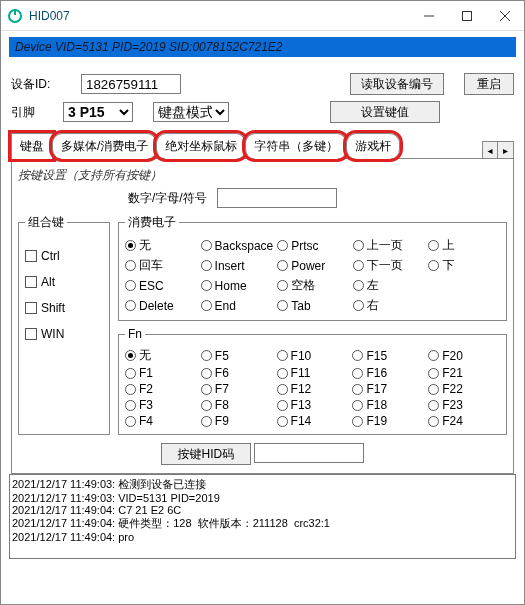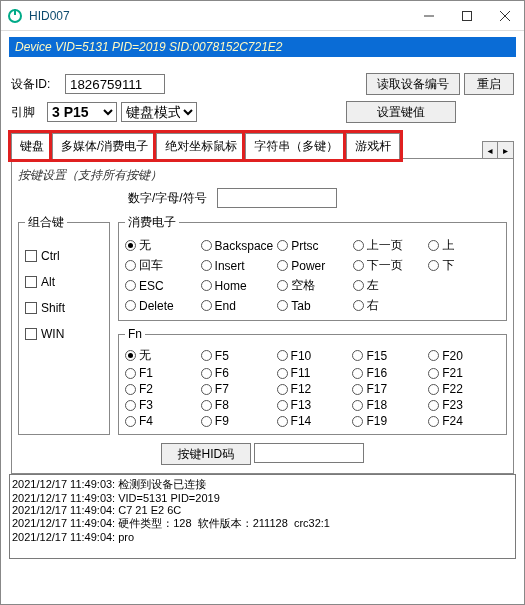--- a/index.html
+++ b/index.html
@@ -22,47 +22,47 @@
   }
   .titlebar .icon { width:16px; height:16px; margin:0 6px; }
   .titlebar .title { flex:1; font-size:12px; color:#0c4a6e; }
   .winbtn { width: 38px; height: 30px; display:flex; align-items:center; justify-content:center; }
   .winbtn svg { stroke:#333; }
 
   .band {
     margin: 6px 8px;
     padding: 3px 6px;
     background: #0a6cd6;
-    color: #fef9c3;
+    color: #0f172a;
     font-style: italic;
     font-size: 12px;
   }
   .content { padding: 4px 10px 0 10px; }
-  .row { display:flex; align-items:center; margin: 6px 0; gap:4px; }
+  .row { display:flex; align-items:center; margin: 6px 0; gap:20px; }
   .lbl { min-width: 50px; }
   input[type=text].edit {
     border:1px solid #7a7a7a; height:20px; padding:0 4px; background:#fff;
   }
   .btn {
     border:1px solid #7a7a7a; background:#efefef; height:22px; padding:0 10px;
     display:inline-flex; align-items:center; justify-content:center;
     font-family:inherit; font-size:12px;
   }
   select.combo {
     border:1px solid #7a7a7a; height:20px; background:#fff; font-family:inherit; font-size:14px;
   }
   .bold { font-weight:normal; }
 
   
   .tabsbar { display:flex; align-items:flex-end; margin-top:10px; }
   .tab {
     border:1px solid #888; border-bottom:none; padding:4px 8px; background:#fff;
     white-space:nowrap;
   }
-  .tab + .tab { margin-left:-1px; }
+  .tab + .tab { margin-left:-1px;border-radius:10px; }
   .hl { outline:3px solid #e02020; }
   .tabscroll { display:flex; margin-left:auto; }
   .tabscroll .sb {
     width:16px; height:18px; border:1px solid #888; background:#efefef;
     display:flex;align-items:center;justify-content:center;font-size:10px;
   }
   .tabscroll .sb + .sb { border-left:none; }
 
   .panel {
     border:1px solid #888; margin-top:-1px; padding:6px 6px 8px 6px;

